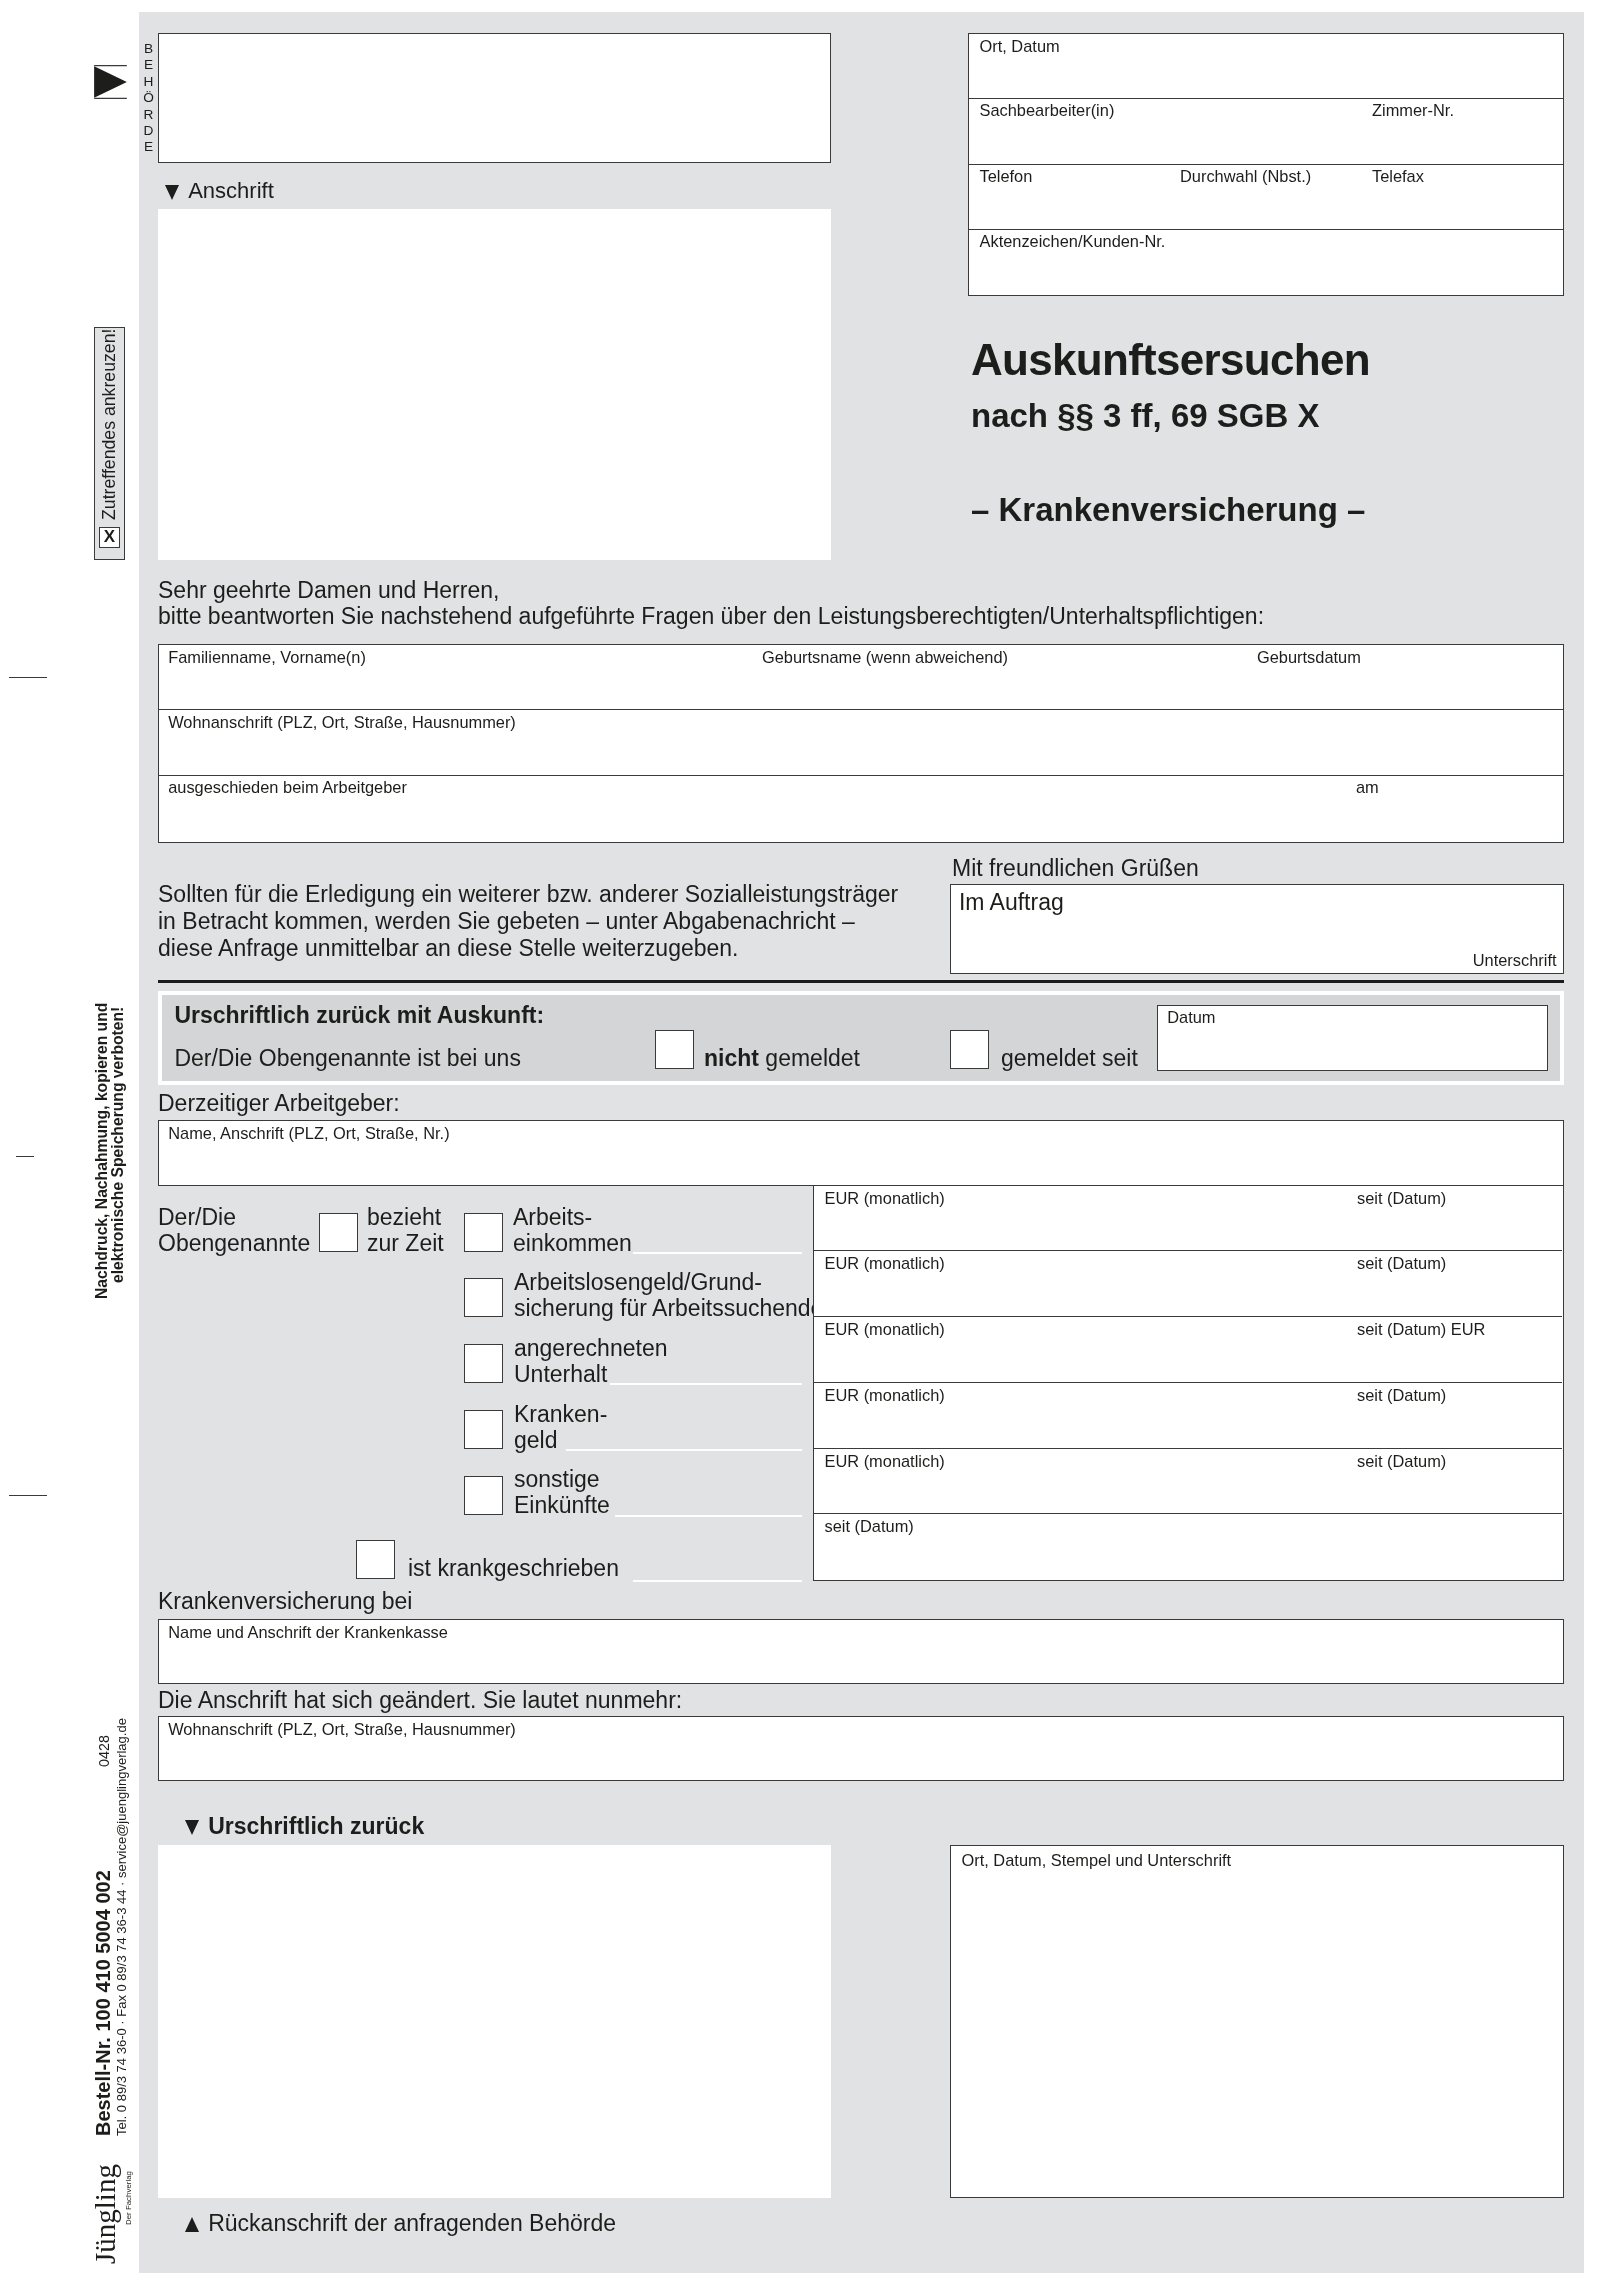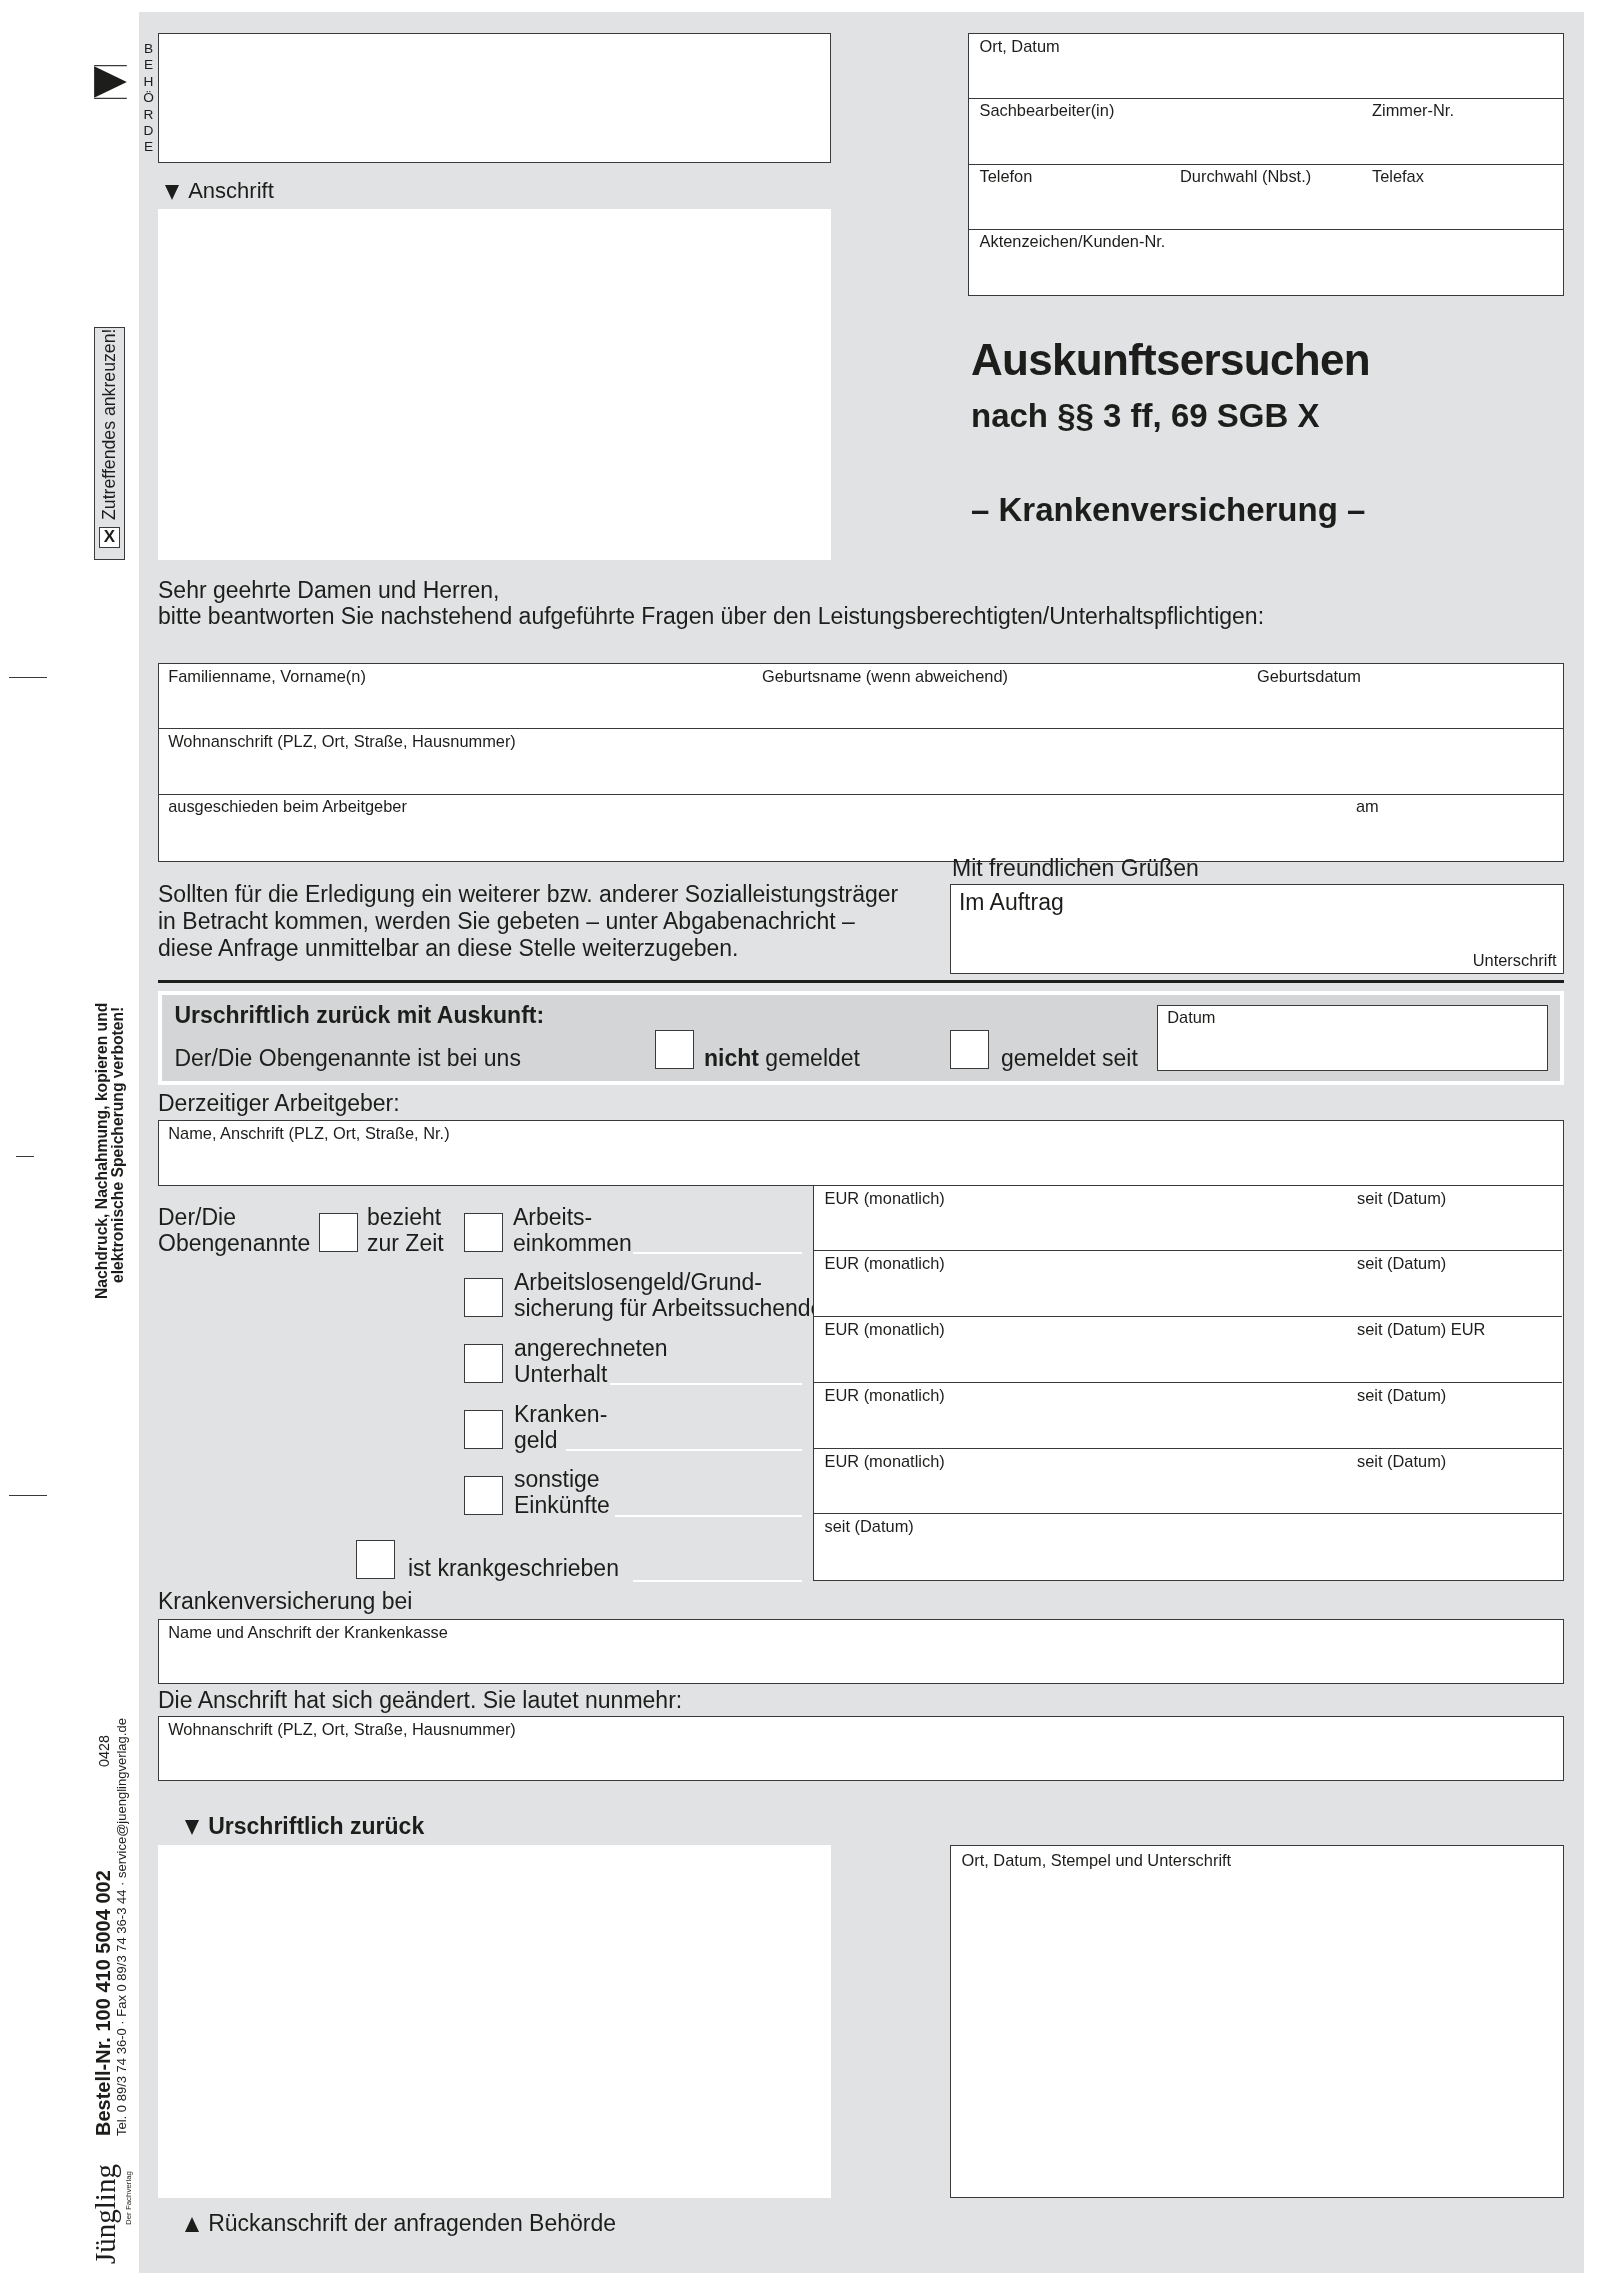--- a/index.html
+++ b/index.html
@@ -79,21 +79,21 @@
 
 <div class="vert" style="left:96px; top:1767px; font-size:14.4px;">0428</div>
 <div class="vert" style="left:92px; top:2136px; font-size:20px; font-weight:bold;">Bestell-Nr. 100 410 5004 002</div>
 <div class="vert" style="left:114px; top:2136px; font-size:13px;">Tel. 0 89/3 74 36-0 · Fax 0 89/3 74 36-3 44 · service@juenglingverlag.de</div>
 <div class="vert" style="left:89px; top:2264px; font-size:29px; font-family:'Liberation Serif', serif;">Jüngling</div>
 <div class="vert" style="left:124px; top:2225px; font-size:7.9px;">Der Fachverlag</div>
 
 <div class="txt" style="left:158px; top:577px;">Sehr geehrte Damen und Herren,</div>
 <div class="txt" style="left:158px; top:603px;">bitte beantworten Sie nachstehend aufgeführte Fragen über den Leistungsberechtigten/Unterhaltspflichtigen:</div>
 
-<div class="box" style="left:158px; top:663px; width:1406px; height:199px;">
+<div class="box" style="left:158px; top:644px; width:1406px; height:199px;">
   <div class="hline" style="left:0; top:64px; width:1404px;"></div>
   <div class="hline" style="left:0; top:130px; width:1404px;"></div>
   <div class="lbl" style="left:9.2px; top:2.6px;">Familienname, Vorname(n)</div>
   <div class="lbl" style="left:603px; top:2.6px;">Geburtsname (wenn abweichend)</div>
   <div class="lbl" style="left:1098px; top:2.6px;">Geburtsdatum</div>
   <div class="lbl" style="left:9.2px; top:68px;">Wohnanschrift (PLZ, Ort, Straße, Hausnummer)</div>
   <div class="lbl" style="left:9.2px; top:133px;text-align:center;">ausgeschieden beim Arbeitgeber</div>
   <div class="lbl" style="left:1197px; top:133px;">am</div>
 </div>
 

